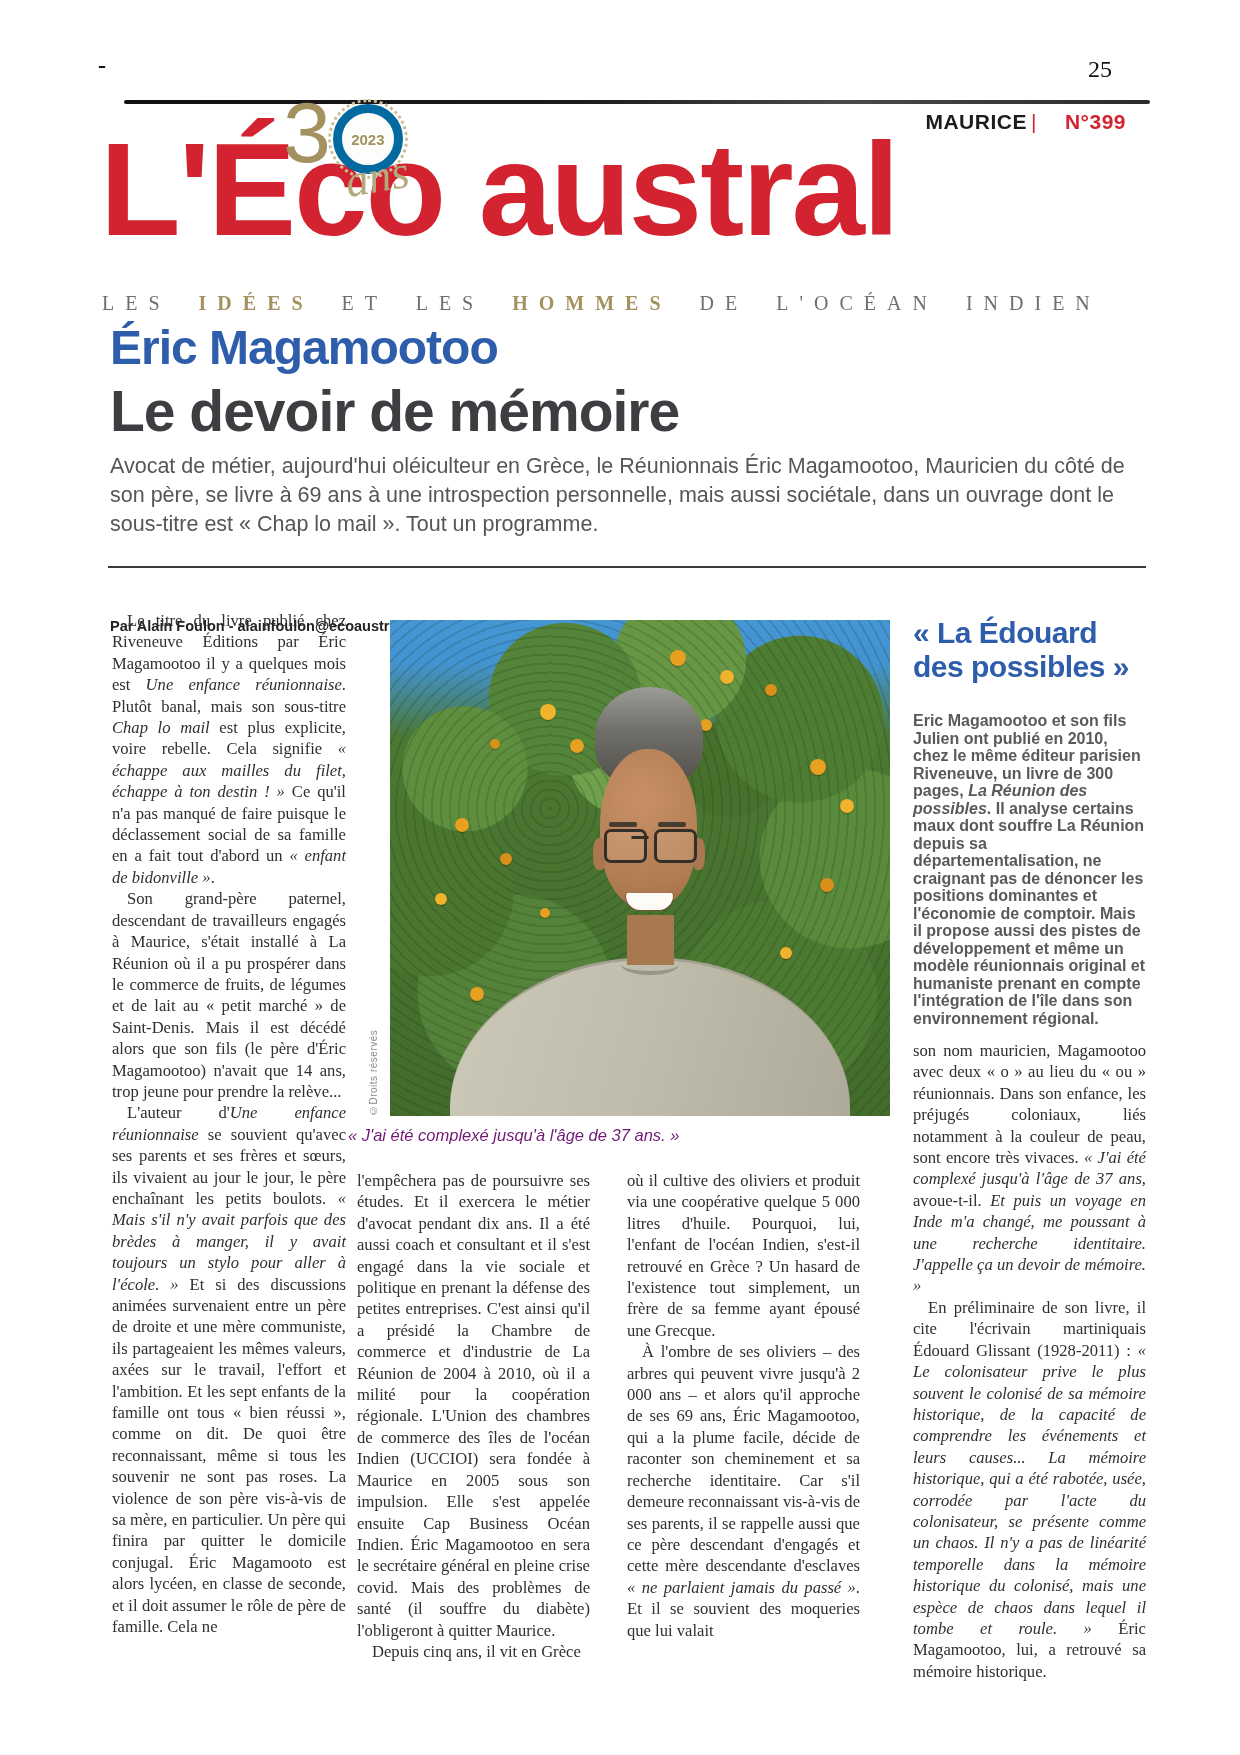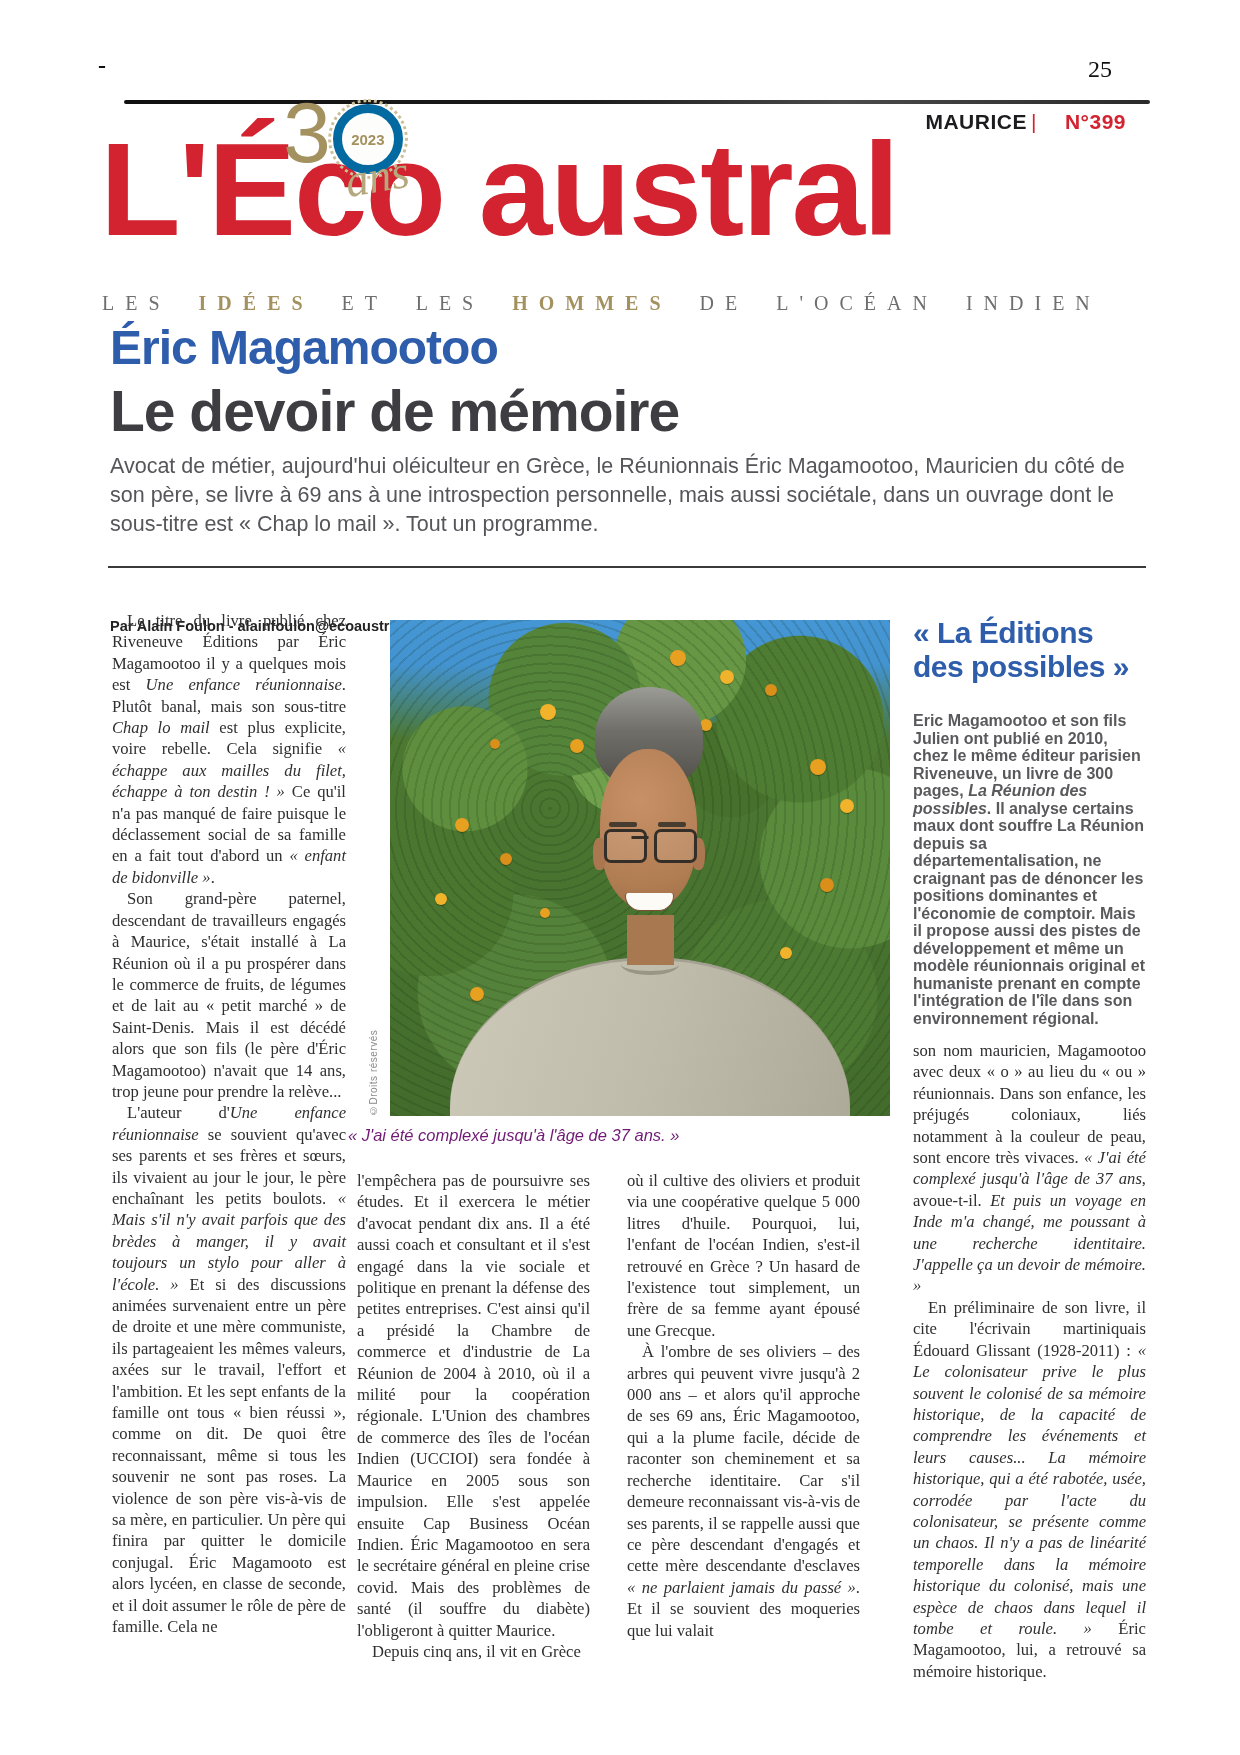--- a/index.html
+++ b/index.html
@@ -172,18 +172,18 @@
       <div class="p-lens left"></div>
       <div class="p-lens right"></div>
       <div class="p-bridge"></div>
       <div class="p-smile"></div>
     </div>
   </div>
   <div class="abs photo-credit">©Droits réservés</div>
   <div class="abs photo-caption">« J'ai été complexé jusqu'à l'âge de 37 ans. »</div>
 
   <div class="abs sidebar-title">
-    <div>« La Éditions</div>
+    <div>« La Édouard</div>
     <div>des possibles »</div>
   </div>
   <div class="abs sidebar-body"><span>Eric Magamootoo et son fils Julien ont publié en 2010, chez le même éditeur parisien Riveneuve, un livre de 300 pages, </span><span class="it">La Réunion des possibles</span><span>. Il analyse certains maux dont souffre La Réunion depuis sa départementalisation, ne craignant pas de dénoncer les positions dominantes et l'économie de comptoir. Mais il propose aussi des pistes de développement et même un modèle réunionnais original et humaniste prenant en compte l'intégration de l'île dans son environnement régional.</span></div>
 
 </div>
 
 </body></html>

